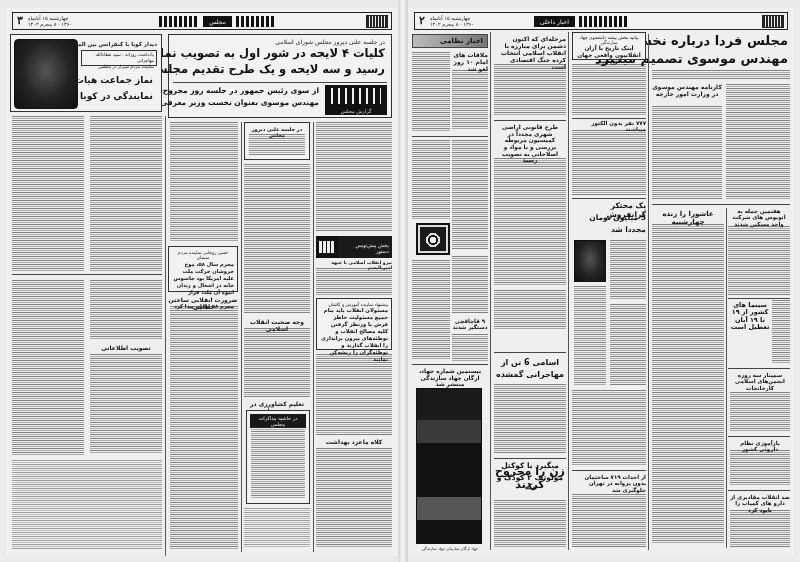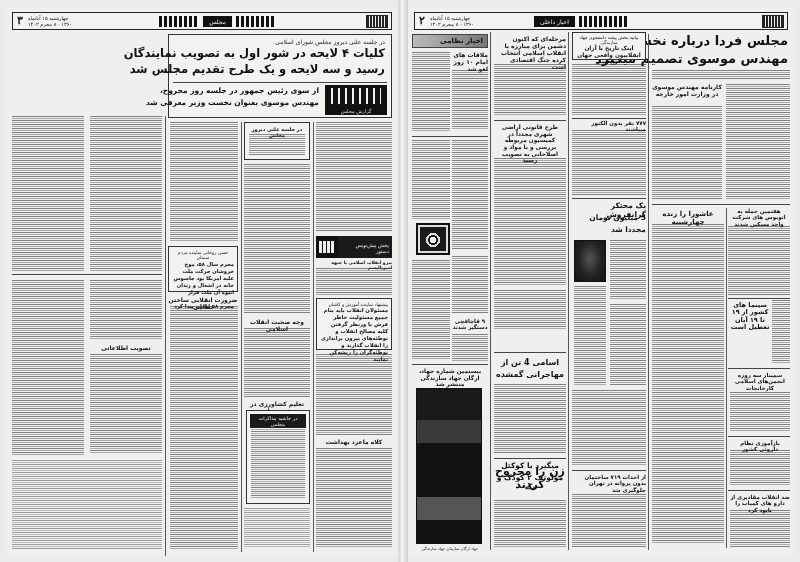--- a/index.html
+++ b/index.html
@@ -58,20 +58,30 @@
       <div class="hl" style="position:absolute; right:6px; top:28px; font-size:11.5px; white-space:nowrap;">رسید و سه لایحه و یک طرح تقدیم مجلس شد</div>
       <div class="rule-h" style="left:4px; right:4px; top:47px;"></div>
       <div style="position:absolute; right:4px; top:50px; width:62px; height:30px; background:#111;">
         <div style="position:absolute; left:6px; right:6px; top:3px; height:16px; background:repeating-linear-gradient(90deg,#eee 0 2px,#111 2px 7px);"></div>
         <div style="position:absolute; left:0; right:0; bottom:1px; font-size:5px; color:#ddd; text-align:center;">گزارش مجلس</div>
       </div>
       <div class="hl" style="position:absolute; right:72px; top:52px; font-size:7.5px; white-space:nowrap;">از سوی رئیس جمهور در جلسه روز مجروح،</div>
       <div class="hl" style="position:absolute; right:72px; top:64px; font-size:7.5px; white-space:nowrap;">مهندس موسوی بعنوان نخست وزیر معرفی شد</div>
     </div>
 
+    <div class="box" style="left:4px; top:26px; width:152px; height:78px;">
+      <div class="photo" style="left:3px; top:4px; width:64px; height:70px; border-radius:4px;"></div>
+      <div class="kicker" style="position:absolute; right:4px; top:6px; font-size:5.5px; font-weight:bold;">دیدار کوبا با کنفرانس بین المجالس</div>
+      <div style="position:absolute; right:4px; top:15px; width:76px; height:16px; border:1px solid #333; font-size:4.5px; direction:rtl; text-align:right; padding:1px 2px; line-height:6px;">
+        <div>یادداشت روزانه : سید عطاءالله مهاجرانی</div>
+        <div>نماینده مردم شیراز در مجلس</div>
+      </div>
+      <div class="hl" style="position:absolute; right:8px; top:40px; font-size:9px;">نماز جماعت هیات</div>
+      <div class="hl" style="position:absolute; right:8px; top:56px; font-size:9px;">نمایندگی در کوبا</div>
+    </div>
 
     <div class="col" style="left:6px; top:108px; width:72px; height:155px;"></div>
     <div class="col" style="left:84px; top:108px; width:72px; height:155px;"></div>
     <div class="rule-h" style="left:6px; right:236px; top:266px;"></div>
     <div class="col" style="left:6px; top:272px; width:72px; height:176px;"></div>
     <div class="col" style="left:84px; top:272px; width:72px; height:60px;"></div>
     <div class="subhead" style="left:84px; top:336px; width:72px; height:8px;">تصویب اطلاعاتی</div>
     <div class="col" style="left:84px; top:346px; width:72px; height:100px;"></div>
     <div class="col light" style="left:6px; top:452px; width:150px; height:90px;"></div>
 
@@ -187,21 +197,21 @@
     <div class="col" style="left:164px; top:382px; width:74px; height:76px;"></div>
 
     <div class="rule-v" style="left:160px; top:24px; height:518px;"></div>
     <div class="hl" style="position:absolute; left:86px; width:72px; top:28px; font-size:6px; text-align:right;">مرحله‌ای که اکنون دشمن برای مبارزه با انقلاب اسلامی انتخاب کرده جنگ اقتصادی است</div>
     <div class="col" style="left:86px; top:56px; width:72px; height:52px;"></div>
     <div class="rule-h" style="left:86px; width:72px; top:112px;"></div>
     <div class="hl" style="position:absolute; left:86px; width:72px; top:116px; font-size:5.8px; text-align:center;">طرح قانونی اراضی شهری مجدداً در کمیسیون مربوطه بررسی و با مواد و اصلاحاتی به تصویب رسید</div>
     <div class="col" style="left:86px; top:150px; width:72px; height:128px;"></div>
     <div class="col" style="left:86px; top:282px; width:72px; height:40px;"></div>
     <div class="rule-h" style="left:86px; width:72px; top:344px;"></div>
-    <div class="hl" style="position:absolute; left:86px; width:72px; top:350px; font-size:8px; text-align:center;">اسامی 4 تن از</div>
+    <div class="hl" style="position:absolute; left:86px; width:72px; top:350px; font-size:8px; text-align:center;">اسامی 6 تن از</div>
     <div class="hl" style="position:absolute; left:86px; width:72px; top:362px; font-size:8px; text-align:center;">مهاجرانی گمشده</div>
     <div class="col" style="left:86px; top:376px; width:72px; height:70px;"></div>
     <div class="rule-h" style="left:86px; width:72px; top:450px;"></div>
     <div class="hl" style="position:absolute; left:86px; width:72px; top:454px; font-size:7.5px; text-align:center;">میگیرد با کوکتل</div>
     <div class="hl" style="position:absolute; left:86px; width:72px; top:466px; font-size:7.5px; text-align:center;">مولوتف ۲ کودک و یک</div>
     <div class="hl" style="position:absolute; left:86px; width:72px; top:458px; font-size:11px; text-align:center;">زن را مجروح کردند</div>
     <div class="col" style="left:86px; top:492px; width:72px; height:48px;"></div>
 
     <div class="rule-v" style="left:82px; top:24px; height:518px;"></div>
     <div style="position:absolute; left:4px; top:26px; width:76px; height:14px; background:linear-gradient(90deg,#bbb,#777); border:1px solid #444;">

